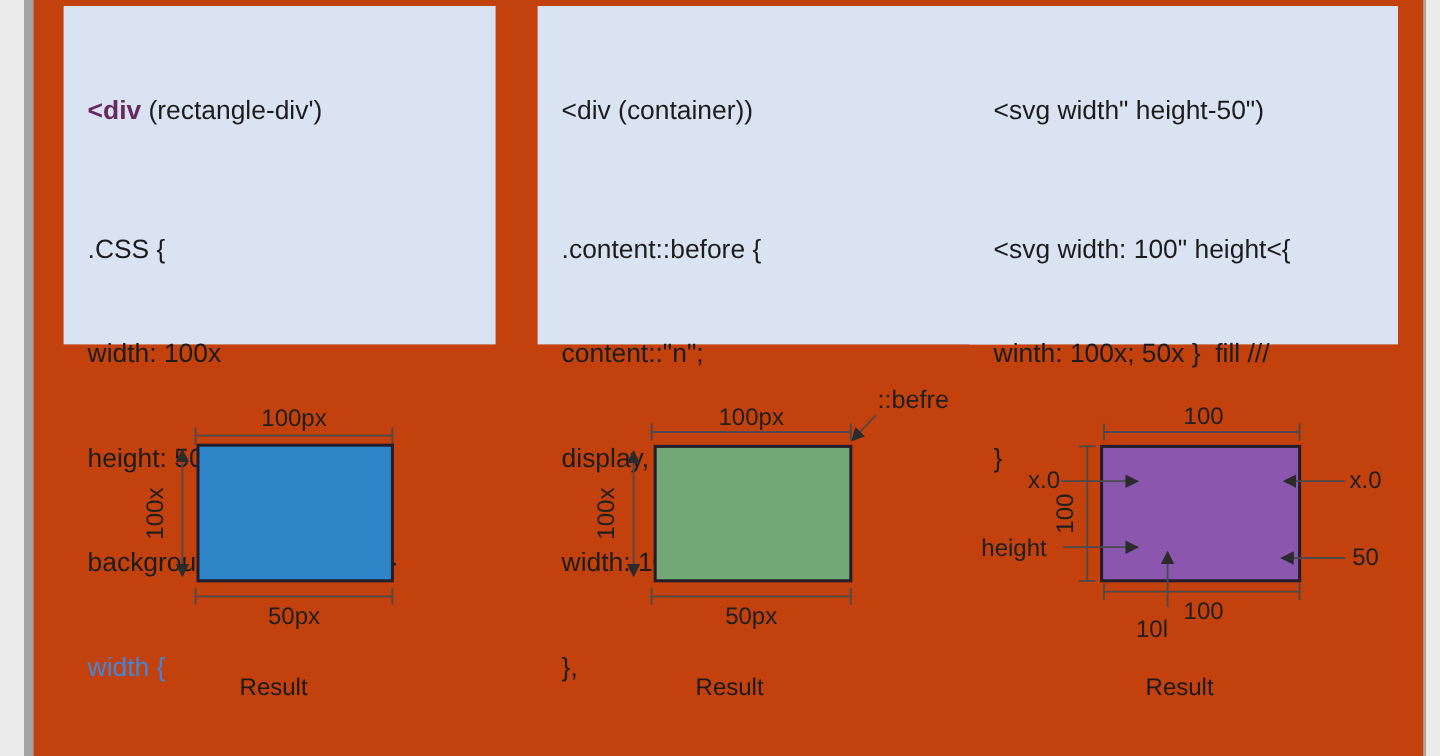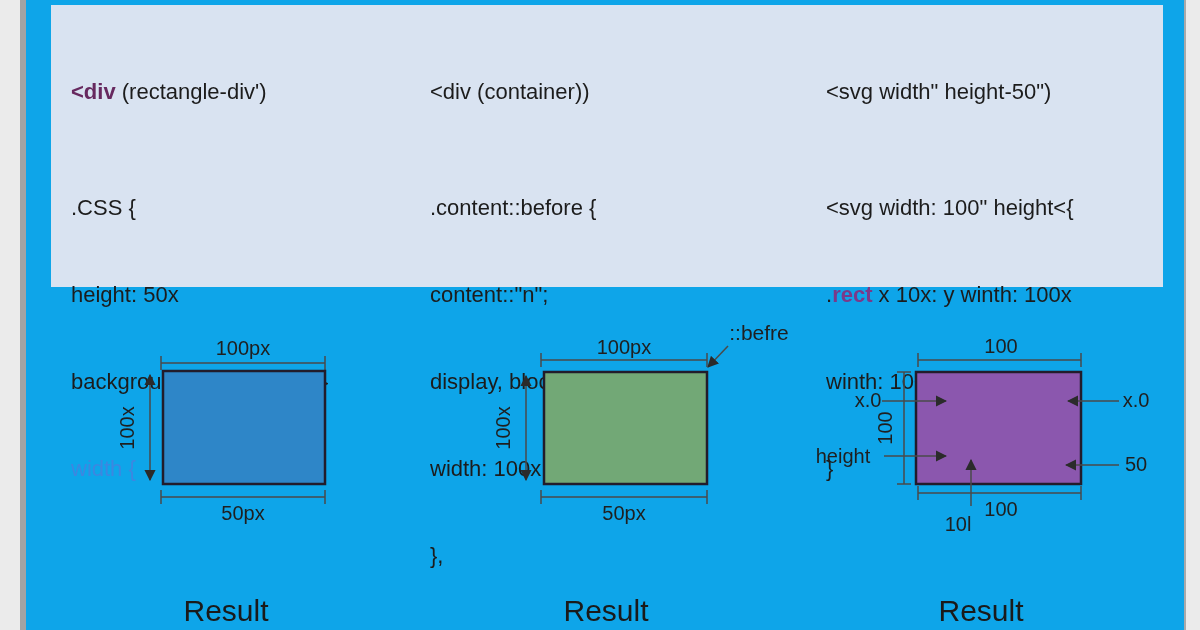--- a/index.html
+++ b/index.html
@@ -4,44 +4,44 @@
 <style>
   html,body{margin:0;padding:0;}
   body{
     width:1200px;height:630px;overflow:hidden;position:relative;
     background:#ebebeb;
     font-family:"Liberation Sans", sans-serif;
     -webkit-font-smoothing:antialiased;
   }
   .panel{
     position:absolute;left:20px;top:0;width:1158px;height:630px;
-    background:#0ea5e9;border-left:6px solid #a3a3a3;border-right:2px solid #a9a9a9;
+    background:#c2410c;border-left:8px solid #a3a3a3;border-right:2px solid #a9a9a9;
   }
   .codeblock{
     position:absolute;top:5px;height:282px;background:#d9e3f1;
     box-sizing:border-box;padding:14px 14px 0 20px;
     font-size:22px;line-height:29px;color:#1c1c1c;
     white-space:pre-wrap;
   }
   .cb1{left:25px;width:360px;}
-  .cb2{left:384px;width:398px;}
+  .cb2{left:420px;width:398px;}
   .cb3{left:780px;width:357px;}
   .codeblock .title{margin-bottom:29px;}
   .tag{color:#67295f;font-weight:bold;}
   .kw{color:#7a3a8a;font-weight:bold;}
   .str{color:#2b72d9;}
   .blu{color:#3d87e0;}
   .hl{background:rgba(255,255,255,.85);padding:0 3px;border-radius:2px;}
   .diagram{position:absolute;}
   .d1{left:60px;top:325px;}
   .d2{left:435px;top:318px;}
   .d3{left:770px;top:323px;}
   .result{
     position:absolute;top:562px;width:220px;text-align:center;
-    font-size:30px;color:#1a1a1a;margin-top:32px;
+    font-size:20px;color:#1a1a1a;
   }
   .r1{left:90px;} .r2{left:470px;} .r3{left:845px;}
   svg text{font-family:"Liberation Sans", sans-serif;font-size:20px;fill:#1f1f1f;}
   svg .dim{stroke:#4a4a4a;stroke-width:1.5;fill:none;}
   svg .rectshape{stroke:#221c2b;stroke-width:2.5;}
 </style>
 </head>
 <body>
 
 <div class="panel">
@@ -50,38 +50,38 @@
     <defs>
       <marker id="mA" viewBox="0 0 10 10" refX="9" refY="5" markerWidth="7.5" markerHeight="7.5" orient="auto-start-reverse">
         <path d="M0,0 L10,5 L0,10 z" fill="#2b2b2b"></path>
       </marker>
     </defs>
   </svg>
 
   <div class="codeblock cb1">
     <div class="title"><span class="tag">&lt;div</span><span> (rectangle-div')</span></div>
     <div>.CSS {</div>
+    <div>width: 100x</div>
     <div>height: 50x</div>
     <div><span>background-color, </span><span class="str">'blupz, </span><span>}</span></div>
     <div class="blu">width {</div>
   </div>
 
   <div class="codeblock cb2">
     <div class="title">&lt;div (container))</div>
     <div>.content::before {</div>
     <div>content::"n";</div>
     <div>display, block</div>
     <div>width: 100x: 50px</div>
     <div>},</div>
   </div>
 
   <div class="codeblock cb3">
     <div class="title">&lt;svg width" height-50")</div>
     <div>&lt;svg width: 100" height&lt;{</div>
-    <div><span>.</span><span class="kw">rect</span><span> x 10x: y winth: 100x</span></div>
     <div>winth: 100x; 50x }  fill ///</div>
     <div>}</div>
   </div>
 
   <svg class="diagram d1" width="290" height="215">
     <text x="157" y="30" text-anchor="middle">100px</text>
     <line class="dim" x1="75" y1="38" x2="239" y2="38"></line>
     <line class="dim" x1="75" y1="31" x2="75" y2="45"></line>
     <line class="dim" x1="239" y1="31" x2="239" y2="45"></line>
 

